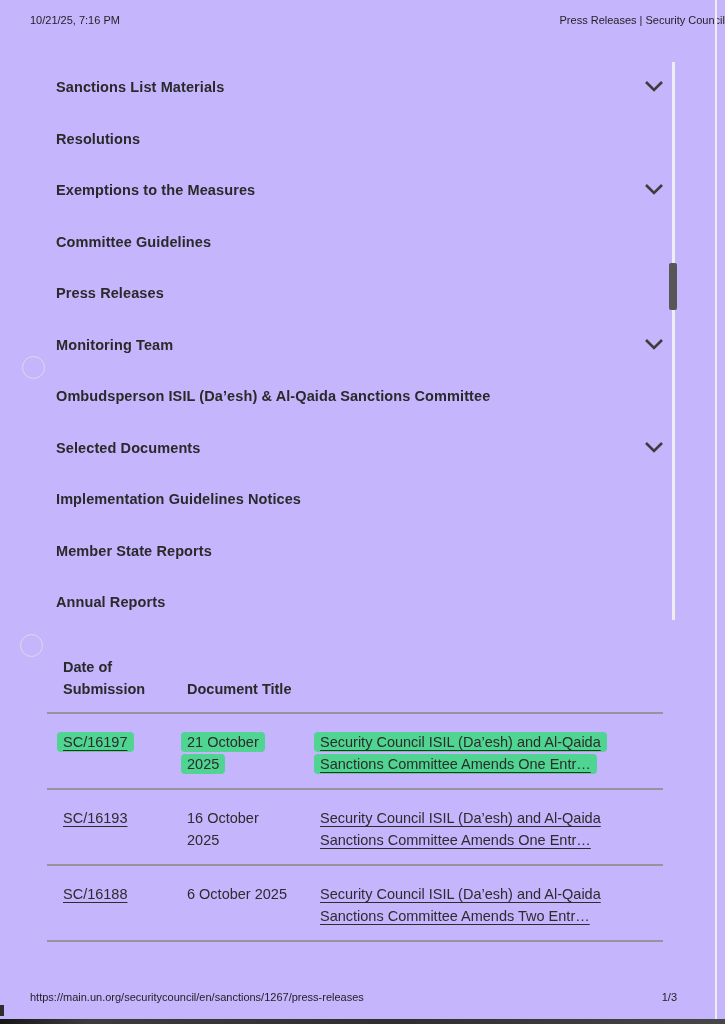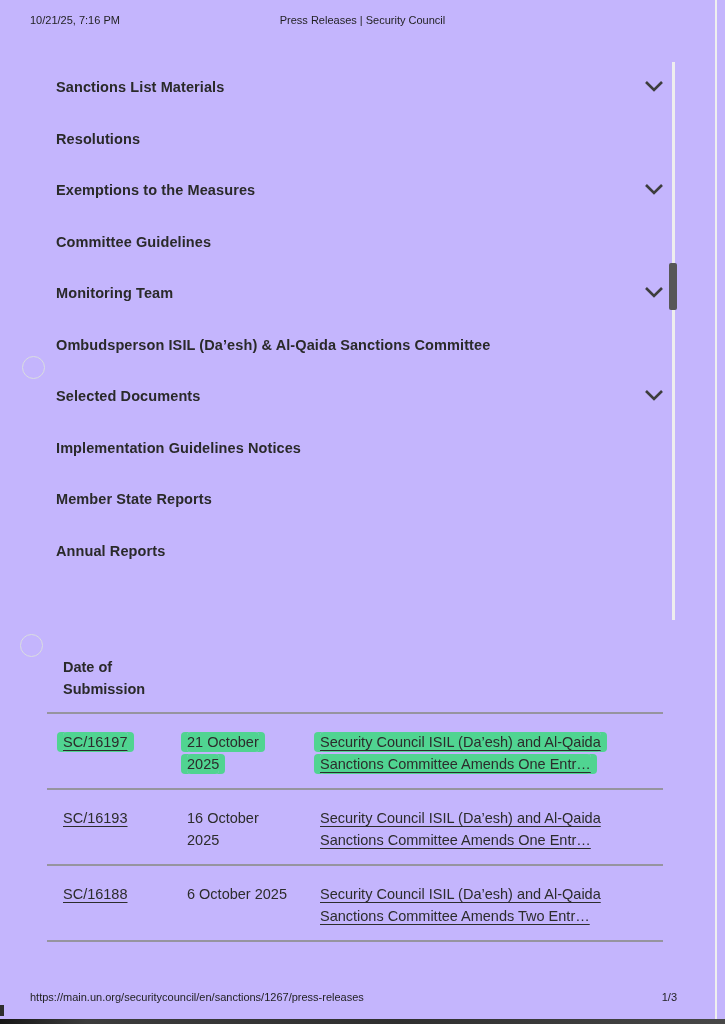--- a/index.html
+++ b/index.html
@@ -4,21 +4,21 @@
 <style>
   html,body { margin:0; padding:0; background:#e9e9e9; }
   .page {
     position:relative; width:725px; height:1024px;
     background:#c4b5fd; overflow:hidden;
     font-family:"Liberation Sans", sans-serif;
     color:#2e2e2e;
   }
   
   .print-header-left { position:absolute; left:30px; top:14px; font-size:11px; color:#1f1f1f; }
-  .print-header-center { position:absolute; left:0; right:0; top:14px; text-align:center; font-size:11px; color:#1f1f1f; }
+  .print-header-center { position:absolute; left:0; right:0; top:14px; text-align:right; font-size:11px; color:#1f1f1f; }
   .print-footer-url { position:absolute; left:30px; top:991px; font-size:11px; color:#1f1f1f; }
   .print-footer-page { position:absolute; right:48px; top:991px; font-size:11px; color:#1f1f1f; }
 
   
   .menu { position:absolute; left:0; top:70px; width:657px; }
   .menu-item { position:relative; height:51.5px; box-sizing:border-box; padding:8px 0 0 56px; cursor:pointer; }
   .menu-item .label { font-size:14.5px; font-weight:bold; color:#2a2a2a; line-height:17px; letter-spacing:.1px; }
   .menu-item .chev { position:absolute; left:644px; top:10px; width:20px; height:12px; }
   .menu-item .chev svg { display:block; }
 
@@ -80,20 +80,23 @@
         <svg width="20" height="12" viewBox="0 0 20 12">
             <polyline points="2,2 10,10 18,2" fill="none" stroke="#3d3d3d" stroke-width="2.6"></polyline>
           </svg>
       </span>
     </div>
 
     <div class="menu-item">
       <span class="label">Committee Guidelines</span>
     </div>
 
+    <div class="menu-item">
+      <span class="label">Press Releases</span>
+    </div>
 
     <div class="menu-item">
       <span class="label">Monitoring Team</span>
       <span class="chev">
         <svg width="20" height="12" viewBox="0 0 20 12">
             <polyline points="2,2 10,10 18,2" fill="none" stroke="#3d3d3d" stroke-width="2.6"></polyline>
           </svg>
       </span>
     </div>
 
@@ -127,20 +130,21 @@
   <div class="scroll-track"></div>
   <div class="scroll-thumb"></div>
   <div class="page-edge"></div>
   <div class="hole hole-1"></div>
   <div class="hole hole-2"></div>
 
   <div class="doc-table">
 
     <div class="t-grid t-head">
       <div class="th th-date">Date of Submission</div>
+      <div class="th th-title">Document Title</div>
     </div>
     <div class="rule"></div>
 
     <div class="t-grid t-row">
       <div class="cell">
         <a class="doclink hl">SC/16197</a>
       </div>
       <div class="cell cell-date">
         <span class="hl">21 October 2025</span>
       </div>

